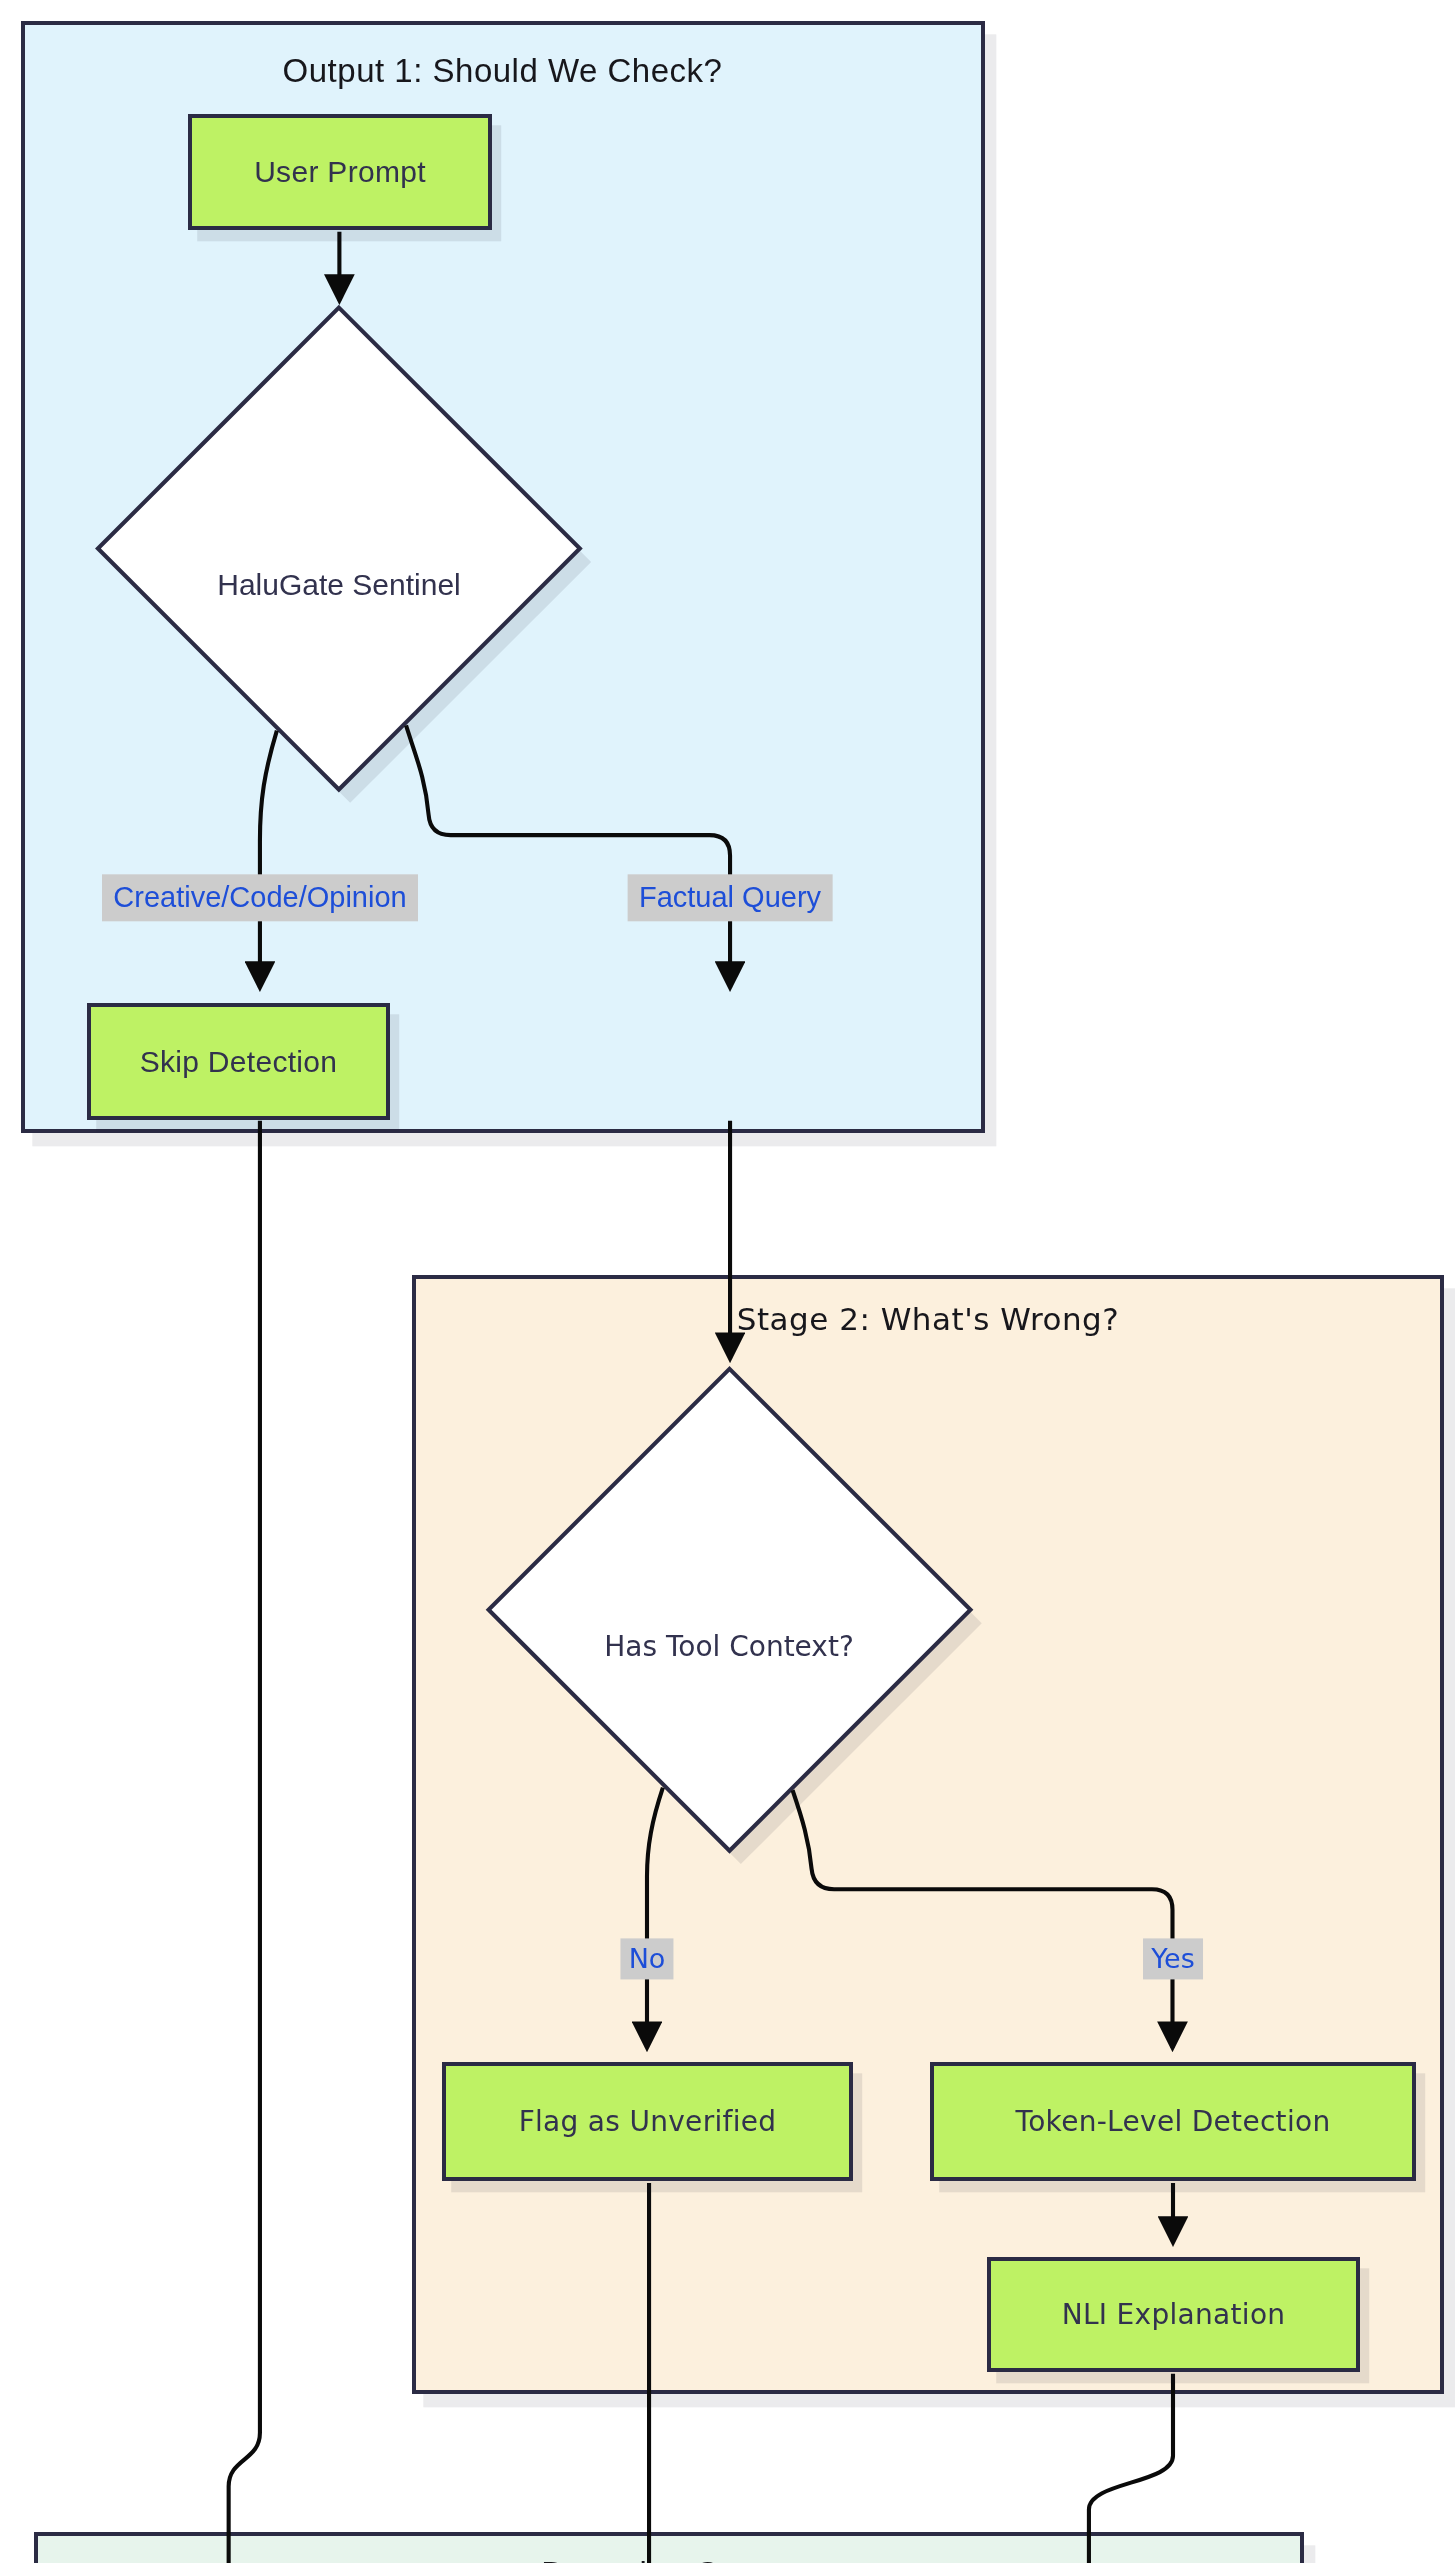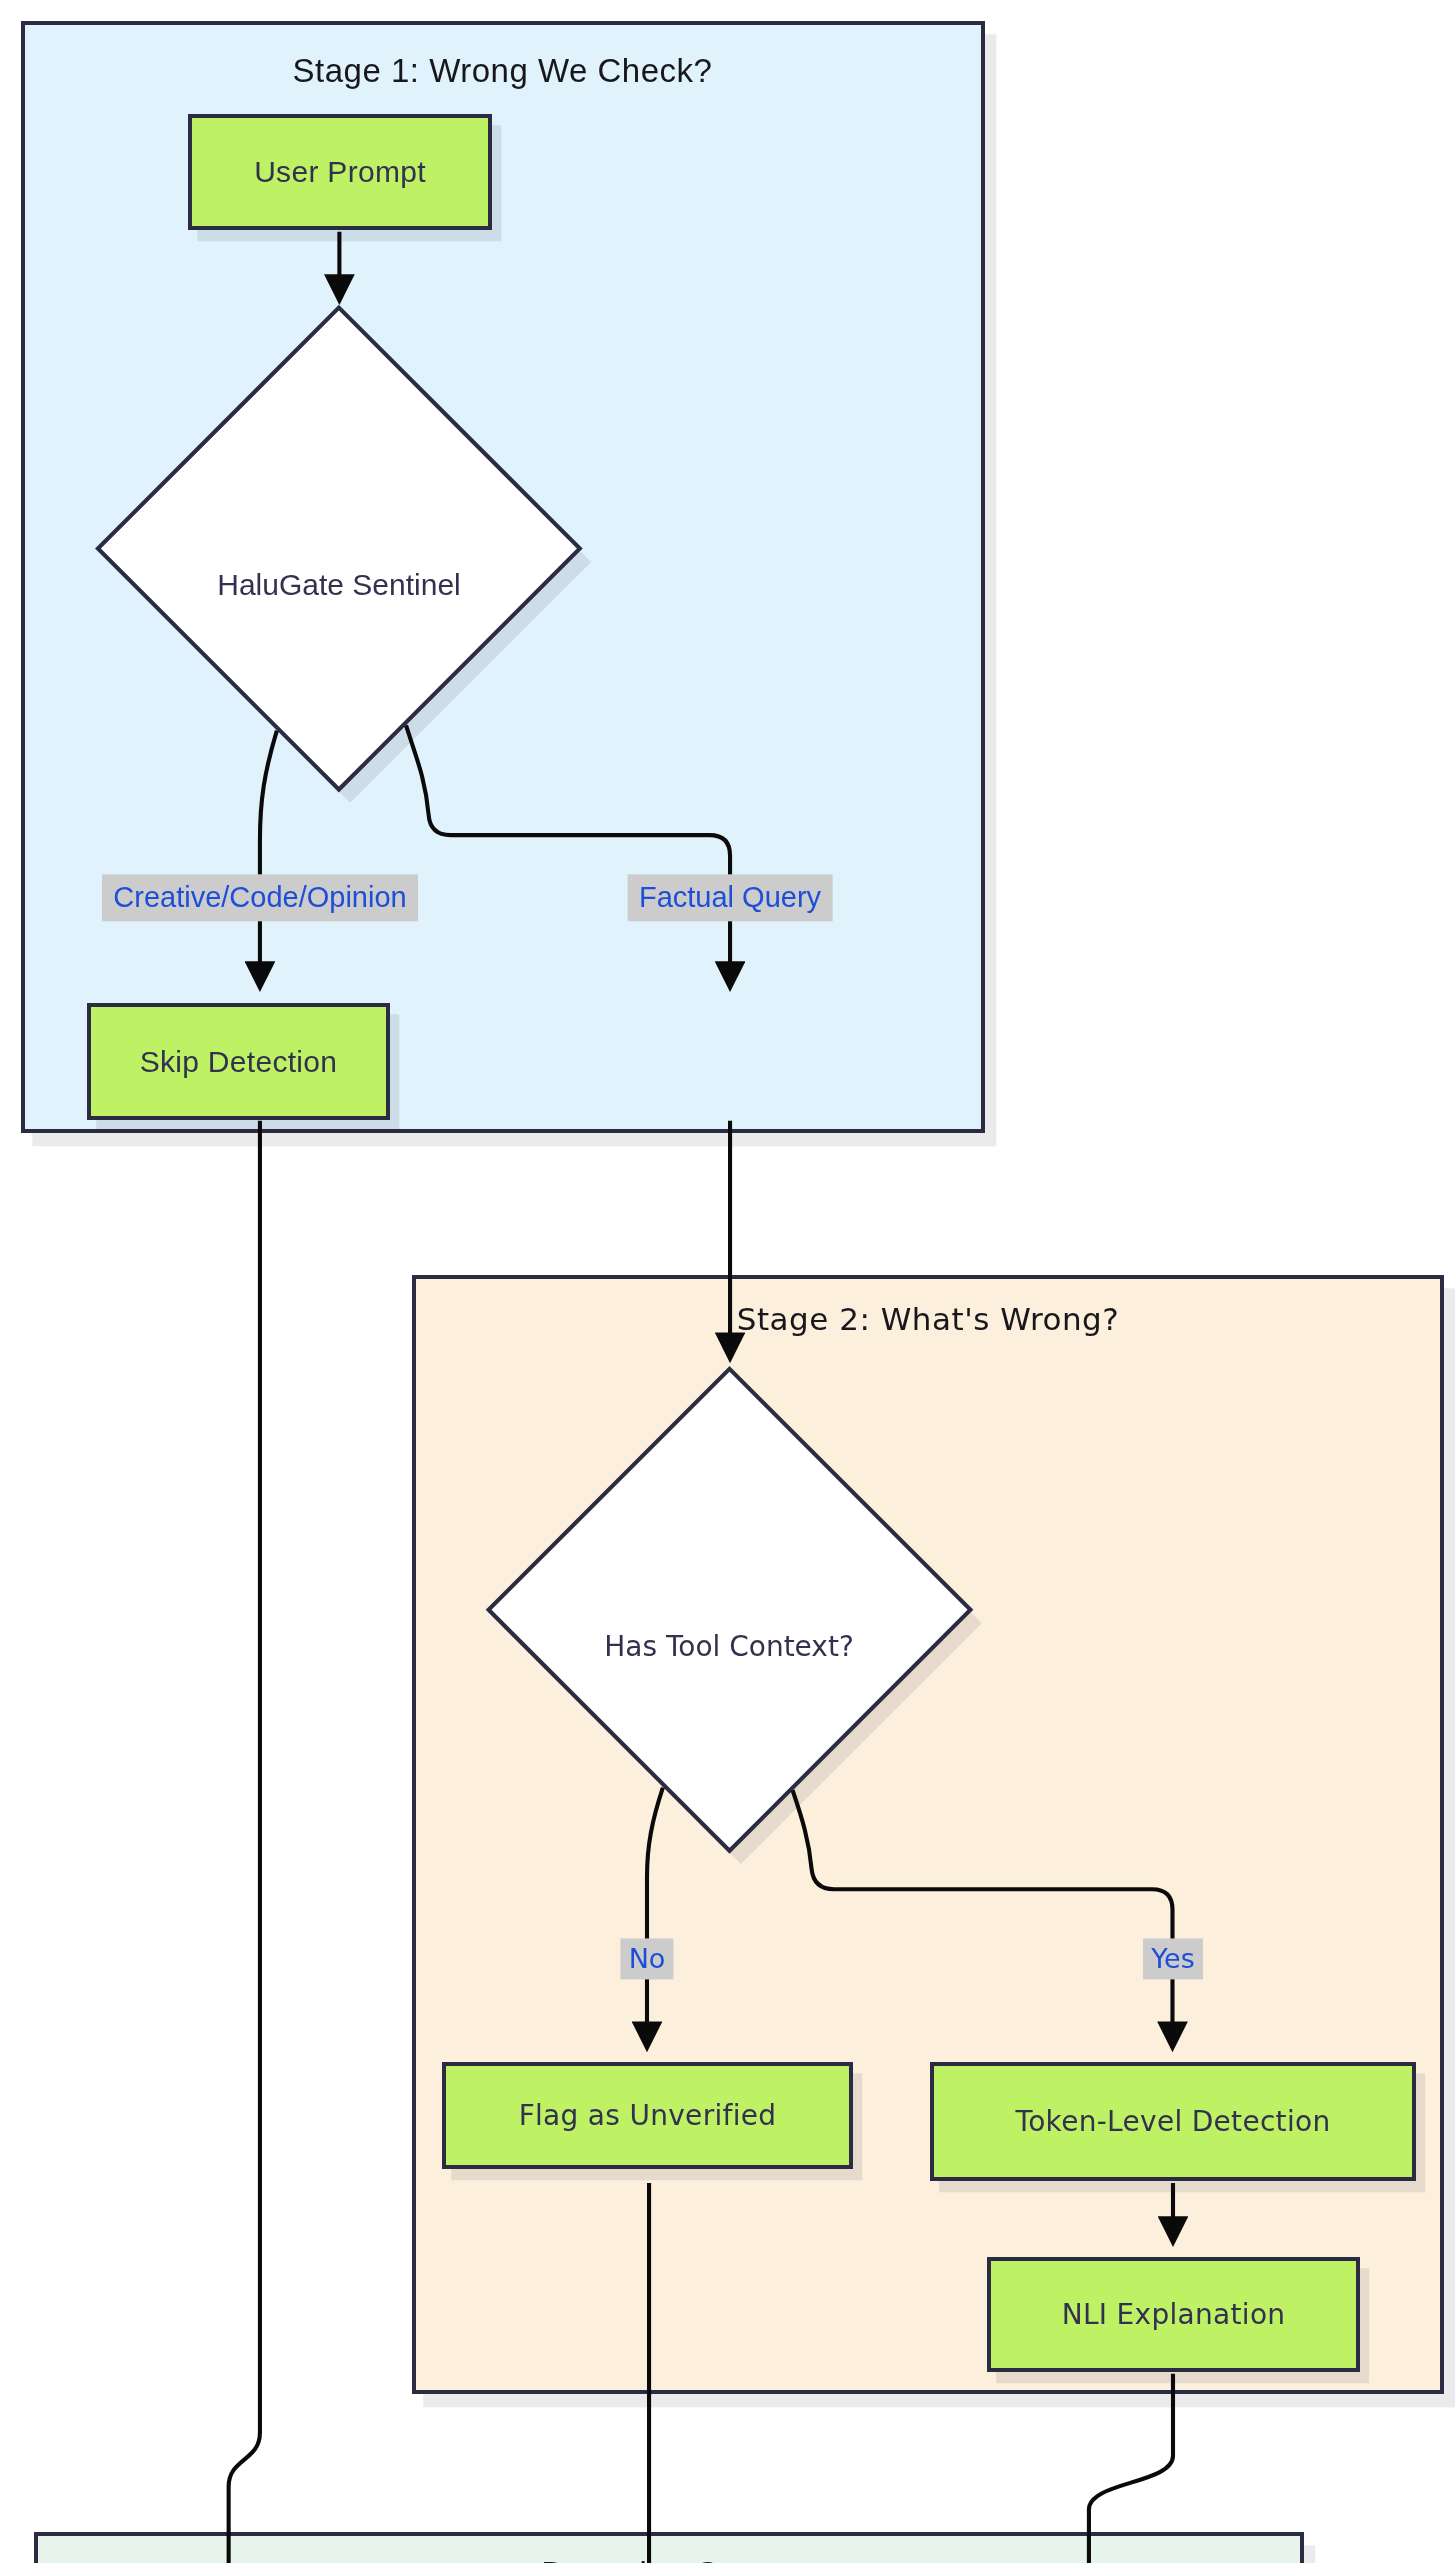--- a/index.html
+++ b/index.html
@@ -99,21 +99,21 @@
     white-space: nowrap;
   }
   .edge-label.f2 { font-family: "DejaVu Sans", sans-serif; font-size: 27px; padding: 5.1px 8.2px; }
 </style>
 </head>
 <body>
 
 <div class="canvas">
 
   <div class="container-box" id="stage1">
-    <div class="container-title">Stage 1: Wrong We Check?</div>
+    <div class="container-title">Output 1: Should We Check?</div>
   </div>
   <div class="container-box" id="stage2">
     <div class="container-title">Stage 2: What's Wrong?</div>
   </div>
   <div class="container-box" id="output">
     <div class="container-title">Detection Output</div>
   </div>
 
   <svg class="edge-layer" viewBox="0 0 2840 5442">
     <defs>
@@ -142,21 +142,21 @@
 
   <div class="node" style="left:188px; top:114px; width:304px; height:116px;">User Prompt</div>
 
   <div class="diamond-label" style="left:339px; top:549px;">HaluGate Sentinel</div>
 
   <div class="node" style="left:87px; top:1003px; width:303px; height:117px;">Skip Detection</div>
 
 
   <div class="diamond-label f2" style="left:729px; top:1610px;">Has Tool Context?</div>
 
-  <div class="node f2" style="left:442px; top:2062px; width:411px; height:107px;">Flag as Unverified</div>
+  <div class="node f2" style="left:442px; top:2062px; width:411px; height:119px;">Flag as Unverified</div>
 
   <div class="node f2" style="left:930px; top:2062px; width:486px; height:119px;">Token-Level Detection</div>
 
   <div class="node f2" style="left:987px; top:2257px; width:373px; height:115px;">NLI Explanation</div>
 
   <div class="edge-label" style="left:260px; top:898px;">Creative/Code/Opinion</div>
 
   <div class="edge-label" style="left:730px; top:898px;">Factual Query</div>
 
   <div class="edge-label f2" style="left:647px; top:1959px;">No</div>

